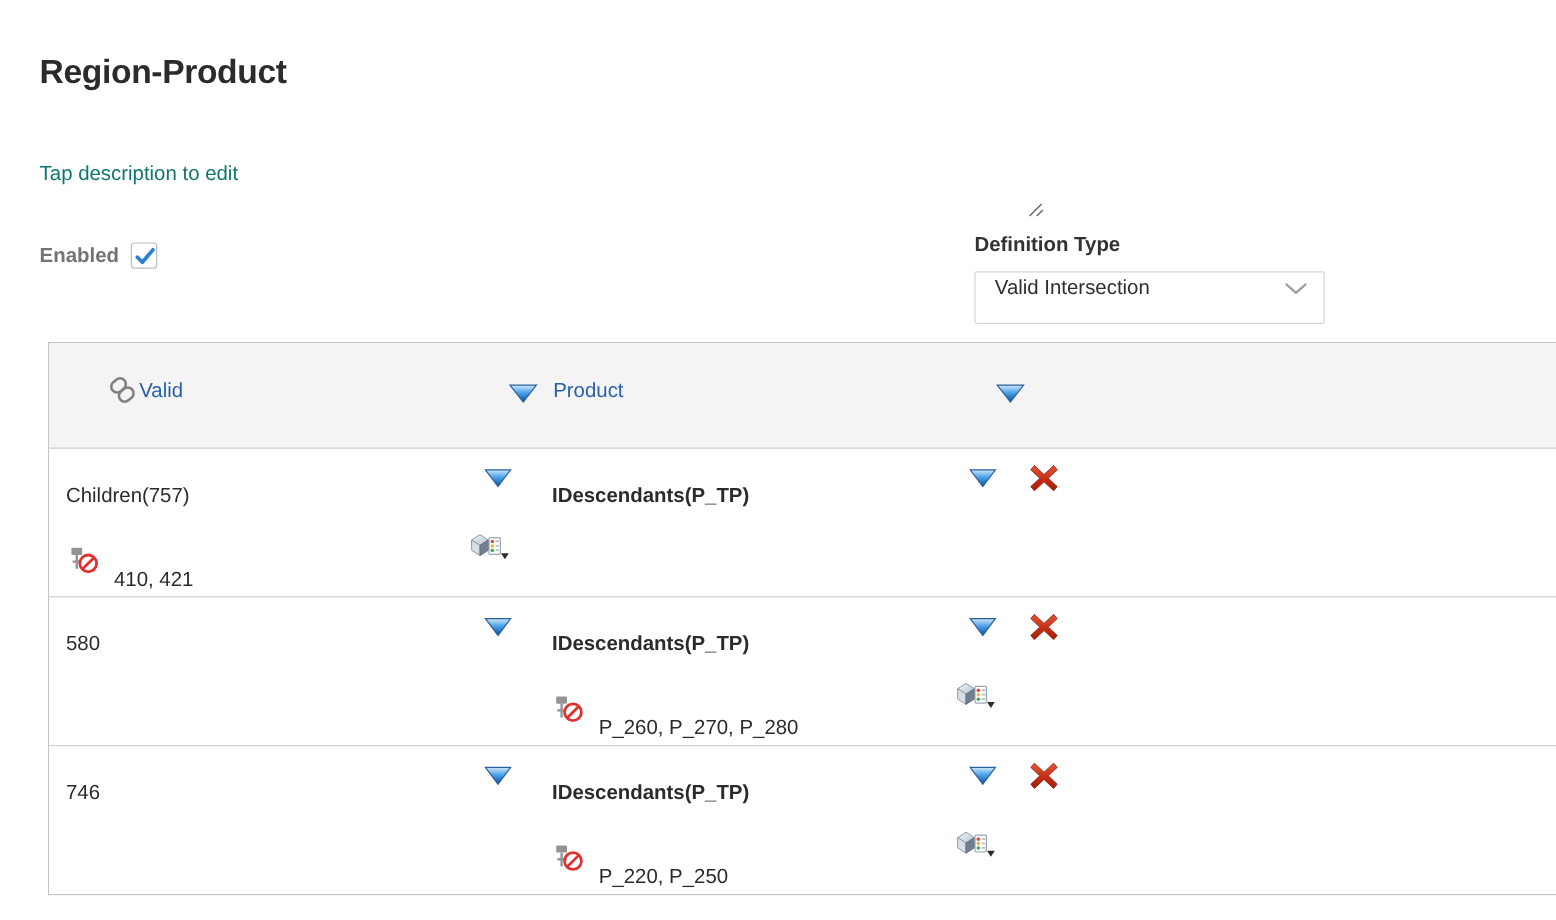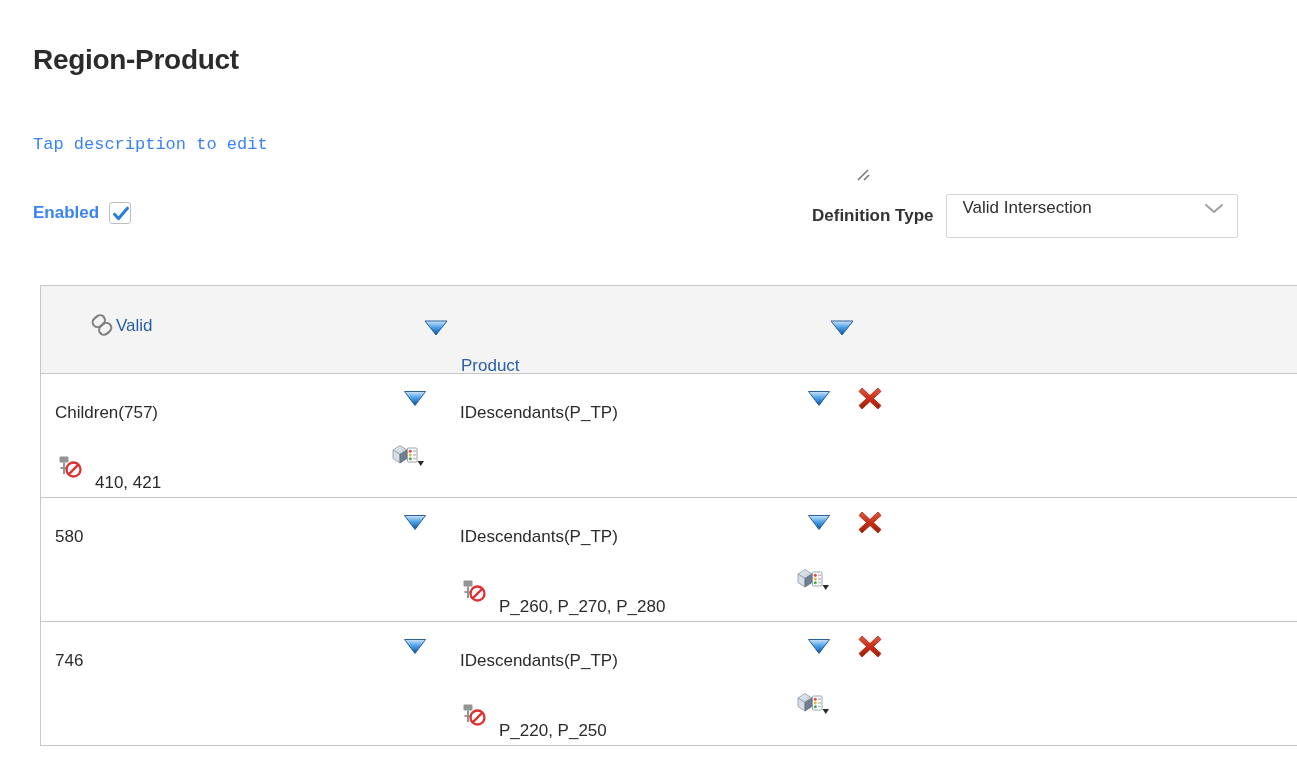--- a/index.html
+++ b/index.html
@@ -29,23 +29,22 @@
     color: #2b2b2b;
     letter-spacing: -0.3px;
   }
 
   
   .description {
     position: absolute;
     left: 33px;
     top: 135px;
     font-size: 17px;
-    color: #3b82f6;
+    color: #0f766e;
     cursor: text;
-    font-family: Liberation Mono, monospace;
   }
 
   
   .resize-grip {
     position: absolute;
     left: 855px;
     top: 167px;
     width: 20px;
     height: 20px;
     cursor: nwse-resize;
@@ -57,21 +56,21 @@
     position: absolute;
     left: 33px;
     top: 202px;
     display: flex;
     align-items: center;
     gap: 10px;
   }
   .enabled-label {
     font-size: 17px;
     font-weight: bold;
-    color: #3b82f6;
+    color: #737373;
   }
   .checkbox {
     width: 22px;
     height: 22px;
     border: 1px solid #b9bec4;
     border-radius: 3px;
     background: #ffffff;
     position: relative;
     cursor: pointer;
     flex: none;
@@ -81,22 +80,22 @@
     left: 2px;
     top: 2px;
   }
 
   
   .deftype-group {
     position: absolute;
     left: 812px;
     top: 194px;
     display: flex;
-    align-items: center;
     gap: 12px;
+    flex-direction: column;
   }
   .deftype-label {
     font-size: 17px;
     font-weight: bold;
     color: #323232;
     white-space: nowrap;
   }
   .select-box {
     width: 292px;
     height: 44px;
@@ -137,21 +136,21 @@
     position: relative;
   }
   .th {
     position: absolute;
     top: 30px;
     font-size: 17px;
     color: #2a60a8;
     white-space: nowrap;
   }
   .th-entity  { left: 75px; }
-  .th-product { left: 420px; margin-top: 40px; }
+  .th-product { left: 420px; }
 
   .hdr-chain {
     position: absolute;
     left: 48px;
     top: 26px;
     width: 26px;
     height: 26px;
   }
 
   .sort-tri {
@@ -172,21 +171,21 @@
   }
   .trow.last { border-bottom: none; }
 
   .cell-main {
     position: absolute;
     font-size: 17px;
     color: #2b2b2b;
     white-space: nowrap;
   }
   .c-entity  { left: 14px; top: 29px; }
-  .c-product { left: 419px; top: 29px; }
+  .c-product { left: 419px; top: 29px; font-weight: bold; }
 
   .row-tri { position: absolute; width: 24px; height: 17px; cursor: pointer; }
   .tri-entity  { left: 362px; top: 16px; }
   .tri-product { left: 766px; top: 16px; }
 
   .delete-x {
     position: absolute;
     left: 815px;
     top: 10px;
     width: 28px;

